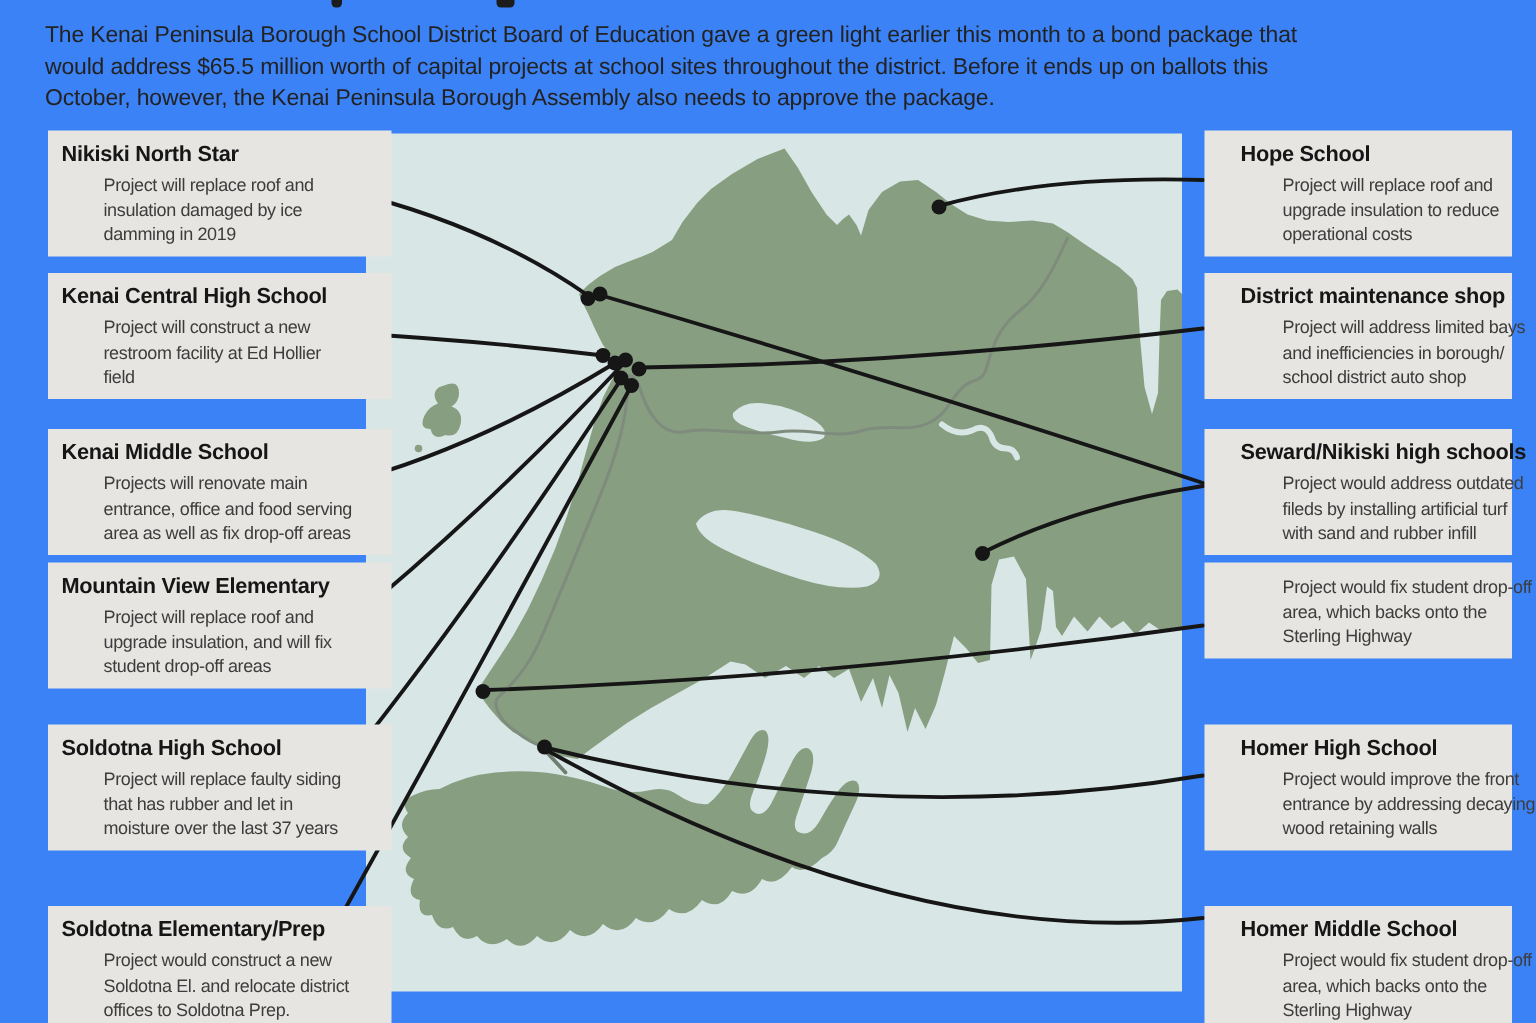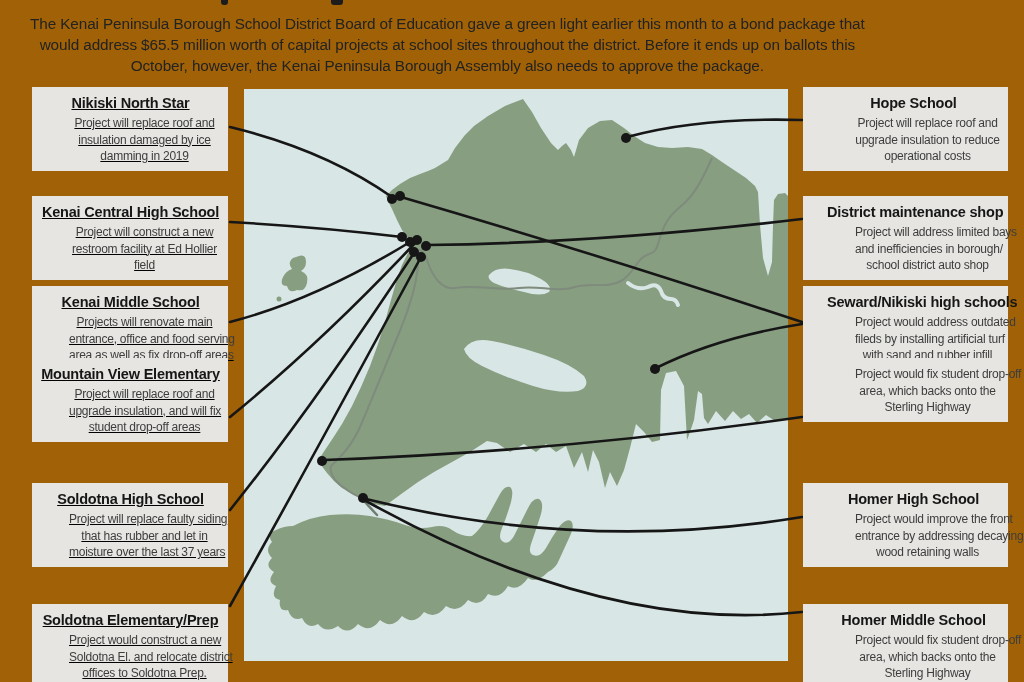--- a/index.html
+++ b/index.html
@@ -1,33 +1,33 @@
 <!DOCTYPE html>
 <html style="--water: #d8e6e5; --land: #879e81; --road: #7e8b7d; --line: #161616; --box: #e6e5e2; --title: #161616; --body: #3d3d3d;"><head>
 <meta charset="utf-8">
 <style>
   :root{
     --water:#d8e6e5; --land:#879e81; --road:#7e8b7d; --line:#161616;
     --box:#e6e5e2; --title:#161616; --body:#3d3d3d; --intro:#222222;
   }
   html,body{margin:0;padding:0;background:#ffffff;}
-  #page{position:relative;width:1024px;height:682px;background:#a16207;overflow:hidden;
-        font-family:"Liberation Sans","DejaVu Sans",sans-serif;text-align:center;}
+  #page{position:relative;width:1024px;height:682px;background:#3b82f6;overflow:hidden;
+        font-family:"Liberation Sans","DejaVu Sans",sans-serif;}
   #map-art{position:absolute;left:0;top:0;z-index:0;}
   .frag{position:absolute;top:0;height:5px;background:#1c1c1c;border-radius:0 0 3px 3px;z-index:3;}
   #intro{position:absolute;left:30px;top:13px;z-index:2;color:var(--intro);
          font-size:15.3px;line-height:21px;letter-spacing:-0.1px;}
   #intro div{white-space:nowrap;}
   .callout{position:absolute;background:var(--box);z-index:2;padding:8px 8px 6px 9px;box-sizing:border-box;}
-  .callout.left{left:32px;width:196px;text-decoration:underline;}
+  .callout.left{left:32px;width:229px;}
   .callout.right{left:803px;width:205px;padding-left:24px;}
   .c-title{font-weight:bold;font-size:14.5px;color:var(--title);margin-bottom:4px;
            letter-spacing:-0.2px;white-space:nowrap;}
   .c-line{font-size:12px;color:var(--body);line-height:16.5px;letter-spacing:-0.25px;white-space:nowrap;margin-left:28px;}
-  .r0{top:87px}.r1{top:196px}.r2{top:286px}.r3{top:358px}.r4{top:483px}.r5{top:604px}
+  .r0{top:87px}.r1{top:182px}.r2{top:286px}.r3{top:375px}.r4{top:483px}.r5{top:604px}
 </style>
 </head>
 <body>
 
 <div id="page">
 
   <div class="frag" style="left:221px;width:7px"></div>
   <div class="frag" style="left:331px;width:12px"></div>
 
   <div id="intro">

